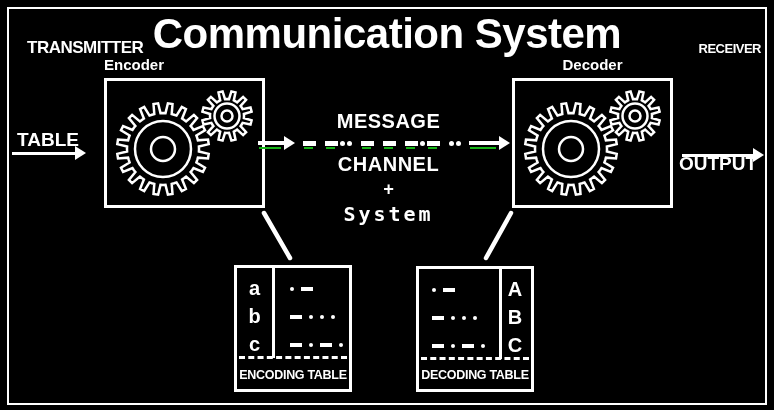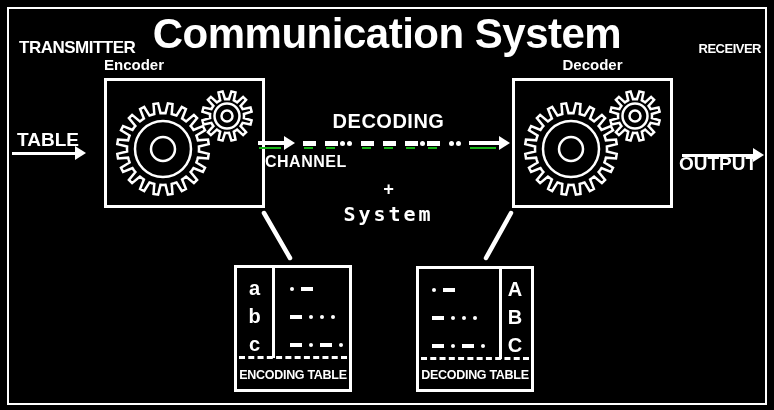--- a/index.html
+++ b/index.html
@@ -10,40 +10,40 @@
   html,body{margin:0;padding:0;background:var(--background);}
   #canvas{
     position:relative;width:774px;height:410px;background:var(--background);
     font-family:"Liberation Sans",sans-serif;color:var(--foreground);
     overflow:hidden;
   }
   .abs{position:absolute;}
   #frame{inset:7px 7px 5px 7px;border:2px solid var(--foreground);}
   .lbl{position:absolute;color:var(--foreground);font-weight:bold;white-space:nowrap;}
   #title{top:10px;left:0;width:100%;text-align:center;font-size:42px;letter-spacing:-0.5px;}
-  #transmitter{left:19px;top:38px;font-size:17px;letter-spacing:-0.5px;}
+  #transmitter{left:27px;top:38px;font-size:17px;letter-spacing:-0.5px;}
   #receiver{right:13px;top:41px;font-size:13px;letter-spacing:-0.5px;}
   #encoder-label{left:104px;top:56px;width:161px;text-align:left;font-size:15px;}
   #decoder-label{left:512px;top:56px;width:161px;text-align:center;font-size:15px;}
   .machine-box{position:absolute;width:155px;height:124px;border:3px solid var(--foreground);background:var(--background);}
   #encoder-box{left:104px;top:78px;}
   #decoder-box{left:512px;top:78px;}
   .machine-box svg{display:block;}
   #input-label{left:17px;top:129px;font-size:19px;}
   #output-label{left:679px;top:129px;font-size:19px;margin-top:24px;}
   .arrow-h{position:absolute;display:flex;align-items:center;height:14px;}
   #input-arrow{left:12px;top:146px;width:74px;}
   #output-arrow{left:682px;top:148px;width:82px;}
   .shaft{height:3px;background:var(--foreground);position:relative;flex:none;}
   .arrow-h .shaft{flex:1;}
   .head{width:0;height:0;flex:none;
     border-left:11px solid var(--foreground);
     border-top:7px solid transparent;border-bottom:7px solid transparent;}
   #message-label{left:265px;width:247px;text-align:center;top:110px;font-size:20px;letter-spacing:0.5px;}
-  #channel-label{left:265px;width:247px;top:153px;font-size:16px;letter-spacing:0.5px;}
+  #channel-label{left:265px;width:247px;text-align:center;top:153px;font-size:20px;letter-spacing:0.5px;}
   #plus-label{left:265px;width:247px;text-align:center;top:179px;font-size:17px;font-weight:bold;font-family:"DejaVu Sans Mono",monospace;}
   #noise-label{left:265px;width:247px;text-align:center;top:202px;font-size:20px;font-weight:bold;font-family:"DejaVu Sans Mono",monospace;letter-spacing:3px;}
   
   #signal{left:258px;top:135px;width:256px;height:16px;display:flex;align-items:center;}
   .mcode{display:flex;align-items:center;}
   .m-dot{width:4px;height:4px;border-radius:50%;background:var(--foreground);margin:0 1px;flex:none;}
   .m-dash{width:12px;height:4px;background:var(--foreground);margin:0 1px;flex:none;position:relative;}
   .m-gap{width:5px;flex:none;}
   #signal .m-dash{width:13px;height:5px;}
   #signal .m-dot{width:5px;height:5px;}
@@ -114,21 +114,21 @@
     <span class="shaft"></span>
       <span class="head"></span>
   </div>
 
   <div id="output-label" class="lbl">OUTPUT</div>
   <div id="output-arrow" class="arrow-h">
     <span class="shaft"></span>
       <span class="head"></span>
   </div>
 
-  <div id="message-label" class="lbl">DECODING</div>
+  <div id="message-label" class="lbl">MESSAGE</div>
 
   <div id="signal" class="abs">
     <span class="shaft g" style="width:26px"></span>
       <span class="head"></span>
     <span class="m-gap"></span>
     <span class="mcode">
         <span class="m-dash"></span>
         <span class="m-gap"></span>
         <span class="m-dash"></span>
         <span class="m-dot"></span>

